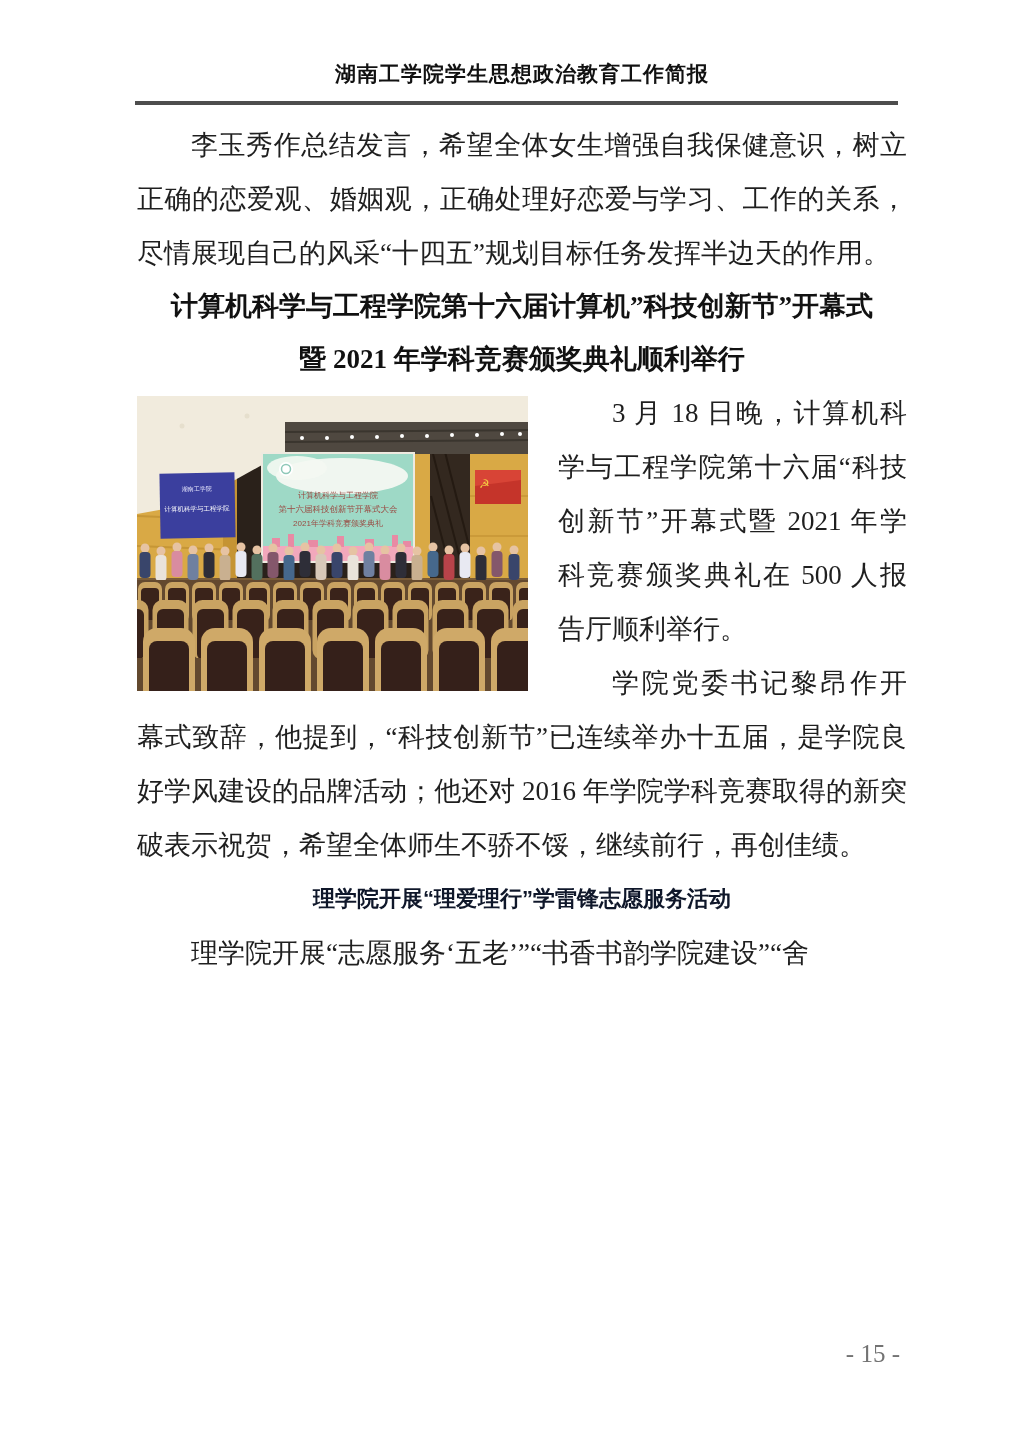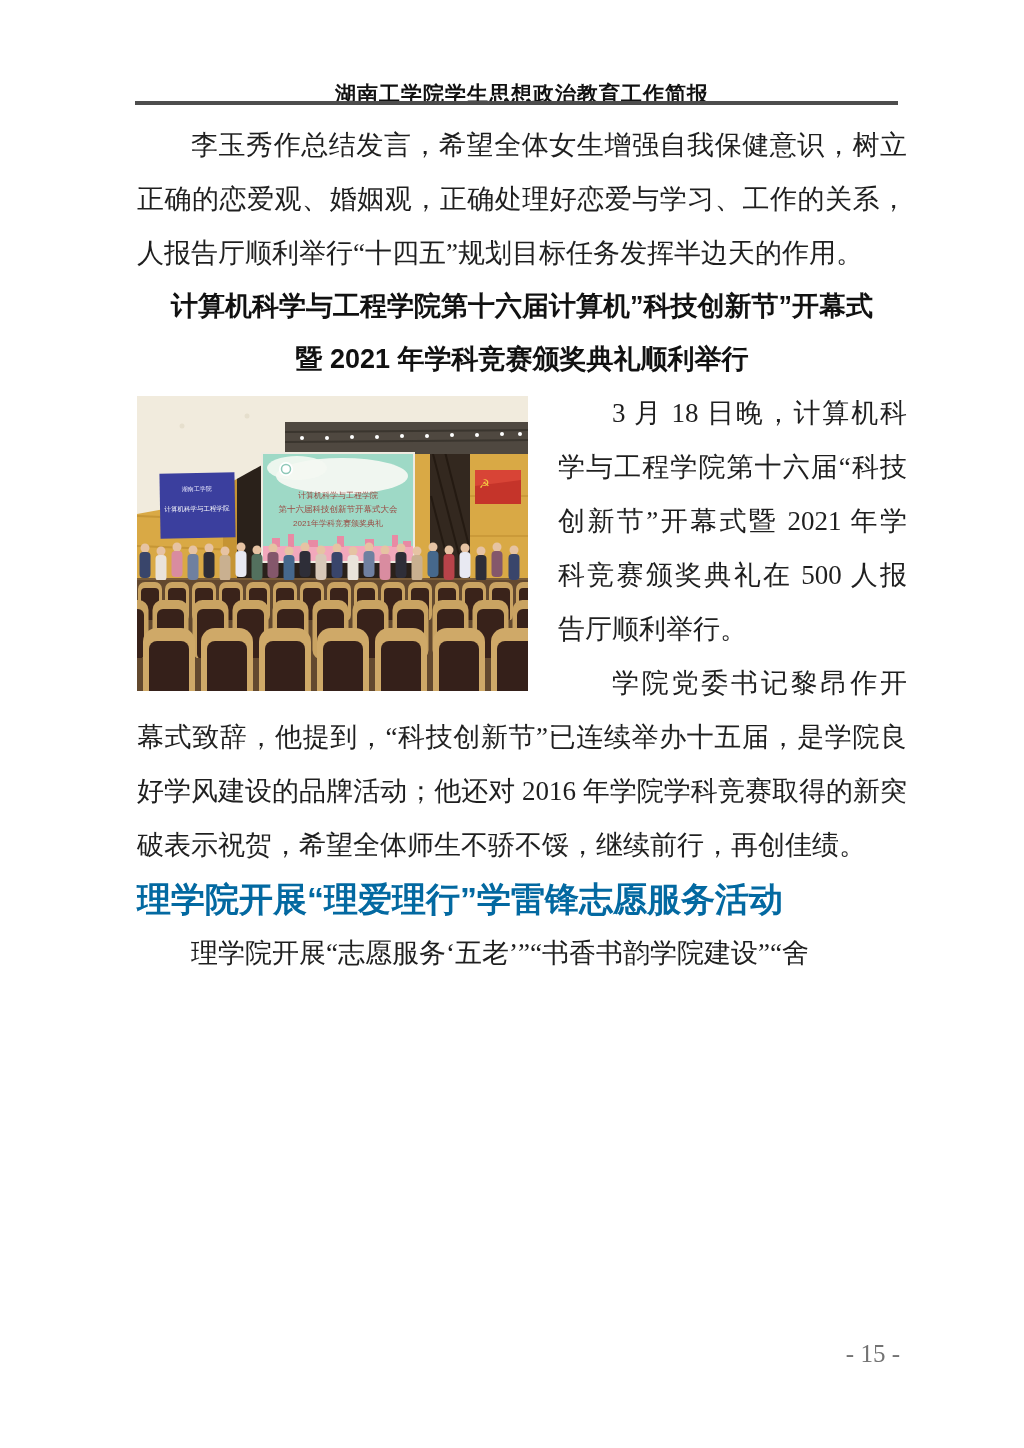--- a/index.html
+++ b/index.html
@@ -5,47 +5,47 @@
   html,body{margin:0;padding:0;background:#ffffff;}
   .page{
     position:relative;
     width:1024px;height:1448px;
     background:#ffffff;
     overflow:hidden;
     font-family:"Liberation Serif","DejaVu Serif",serif;
     color:#1f1f1f;
   }
   .header-title{
-    position:absolute;top:80px;left:137px;width:770px;
+    position:absolute;top:60px;left:137px;width:770px;
     text-align:center;
     font-family:"Liberation Sans","DejaVu Sans",sans-serif;
     font-weight:700;font-size:21px;color:#111;
     letter-spacing:1px;
   }
   .header-rule{
     position:absolute;top:101px;left:135px;width:763px;height:4px;
     background:#4d4d4d;
   }
   .body-flow{
     position:absolute;top:118px;left:137px;width:770px;
     font-size:27px;line-height:54px;
     text-align:justify;
   }
   .para{margin:0;text-indent:2em;}
   .headline{
     margin:0;
-    font-family:Liberation Sans, sans-serif;
+    font-family:Liberation Serif, serif;
     font-weight:700;font-size:27px;line-height:53px;
     text-align:center;text-indent:0;color:#111;
   }
   .headline2{
     margin:0;
     font-family:"Liberation Sans","DejaVu Sans",sans-serif;
-    font-weight:700;font-size:34px;line-height:54px;
-    text-indent:0;color:#0369a1;
+    font-weight:700;font-size:22px;line-height:54px;
+    text-align:center;text-indent:0;color:#0f172a;
   }
   .photo-wrap{
     float:left;
     width:391px;height:295px;
     margin:10px 30px 19px 0;
   }
   .photo-wrap svg{display:block;width:391px;height:295px;}
   .clearfix::after{content:"";display:block;clear:both;}
   .page-number{
     position:absolute;top:1340px;left:137px;width:763px;
@@ -56,21 +56,21 @@
 </head>
 <body>
 
 <div class="page">
 
   <div class="header-title">湖南工学院学生思想政治教育工作简报</div>
   <div class="header-rule"></div>
 
   <div class="body-flow">
 
-    <p class="para">李玉秀作总结发言，希望全体女生增强自我保健意识，树立正确的恋爱观、婚姻观，正确处理好恋爱与学习、工作的关系，人报告厅顺利举行“十四五”规划目标任务发挥半边天的作用。</p>
+    <p class="para">李玉秀作总结发言，希望全体女生增强自我保健意识，树立正确的恋爱观、婚姻观，正确处理好恋爱与学习、工作的关系，尽情展现自己的风采“十四五”规划目标任务发挥半边天的作用。</p>
 
     <div class="headline">计算机科学与工程学院第十六届计算机”科技创新节”开幕式</div>
     <div class="headline">暨 2021 年学科竞赛颁奖典礼顺利举行</div>
 
     <div class="clearfix">
       <div class="photo-wrap">
 
         <svg viewBox="0 0 391 295" xmlns="http://www.w3.org/2000/svg">
           <defs>
             <g id="prs">

